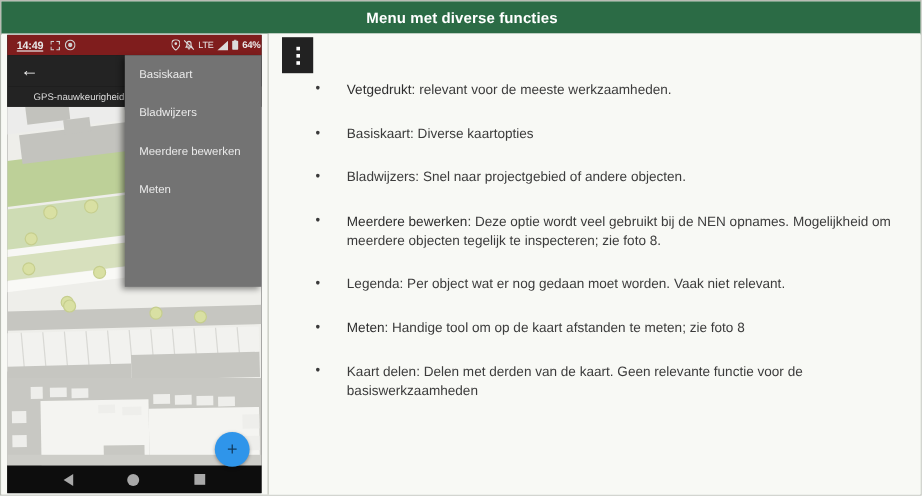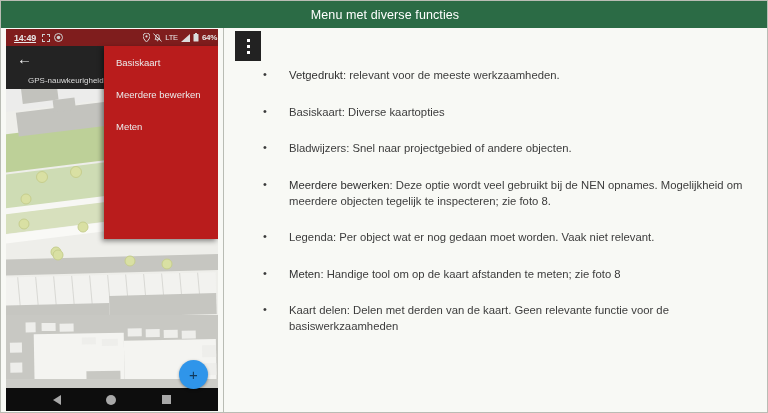--- a/index.html
+++ b/index.html
@@ -32,21 +32,21 @@
     height: 27px;
     background: #2b6b45;
     border-bottom: 1px solid #9aa096;
     display: flex;
     align-items: center;
     justify-content: center;
   }
   #header-title {
     color: #ffffff;
     font-size: 12.5px;
-    font-weight: normal;
+    font-weight: bold;
     letter-spacing: .1px;
   }
 
   
   #body-area {
     position: absolute;
     left: 0; top: 27px;
     width: 768px;
     height: 385px;
     background: #f8f9f5;
@@ -144,21 +144,21 @@
     overflow: hidden;
   }
   #map svg { display: block; }
 
   
   #menu {
     position: absolute;
     left: 98px; top: 17px;
     width: 114px;
     height: 193px;
-    background: #b91c1c;
+    background: #737373;
     z-index: 6;
     box-shadow: -2px 2px 5px rgba(0,0,0,.45);
   }
   .menu-item {
     height: 32.1px;
     display: flex;
     align-items: center;
     padding-left: 12px;
     color: #ebebeb;
     font-size: 9.5px;
@@ -399,20 +399,23 @@
       </div>
       <div id="gps-chip">
         <span>GPS-nauwkeurigheid 2</span>
       </div>
 
       <div id="menu">
         <div class="menu-item">
           <span>Basiskaart</span>
         </div>
         <div class="menu-item">
+          <span>Bladwijzers</span>
+        </div>
+        <div class="menu-item">
           <span>Meerdere bewerken</span>
         </div>
         <div class="menu-item">
           <span>Meten</span>
         </div>
       </div>
 
       <div id="navbar">
         <span id="nav-back"></span>
         <span id="nav-home"></span>

